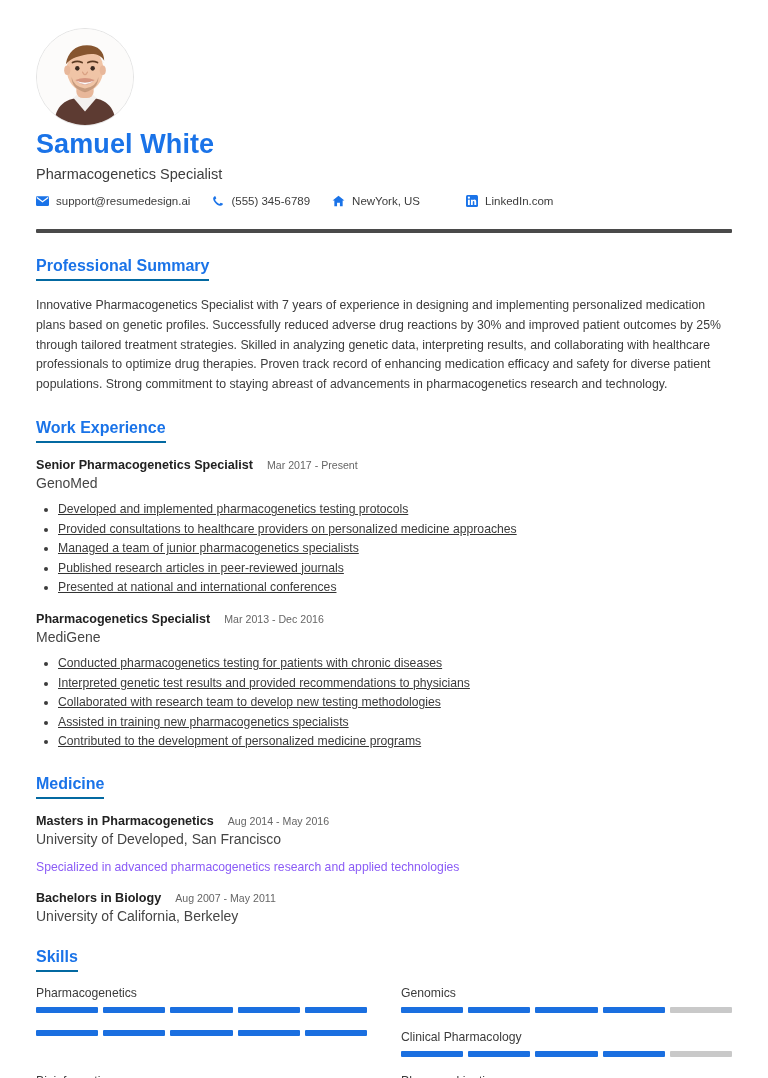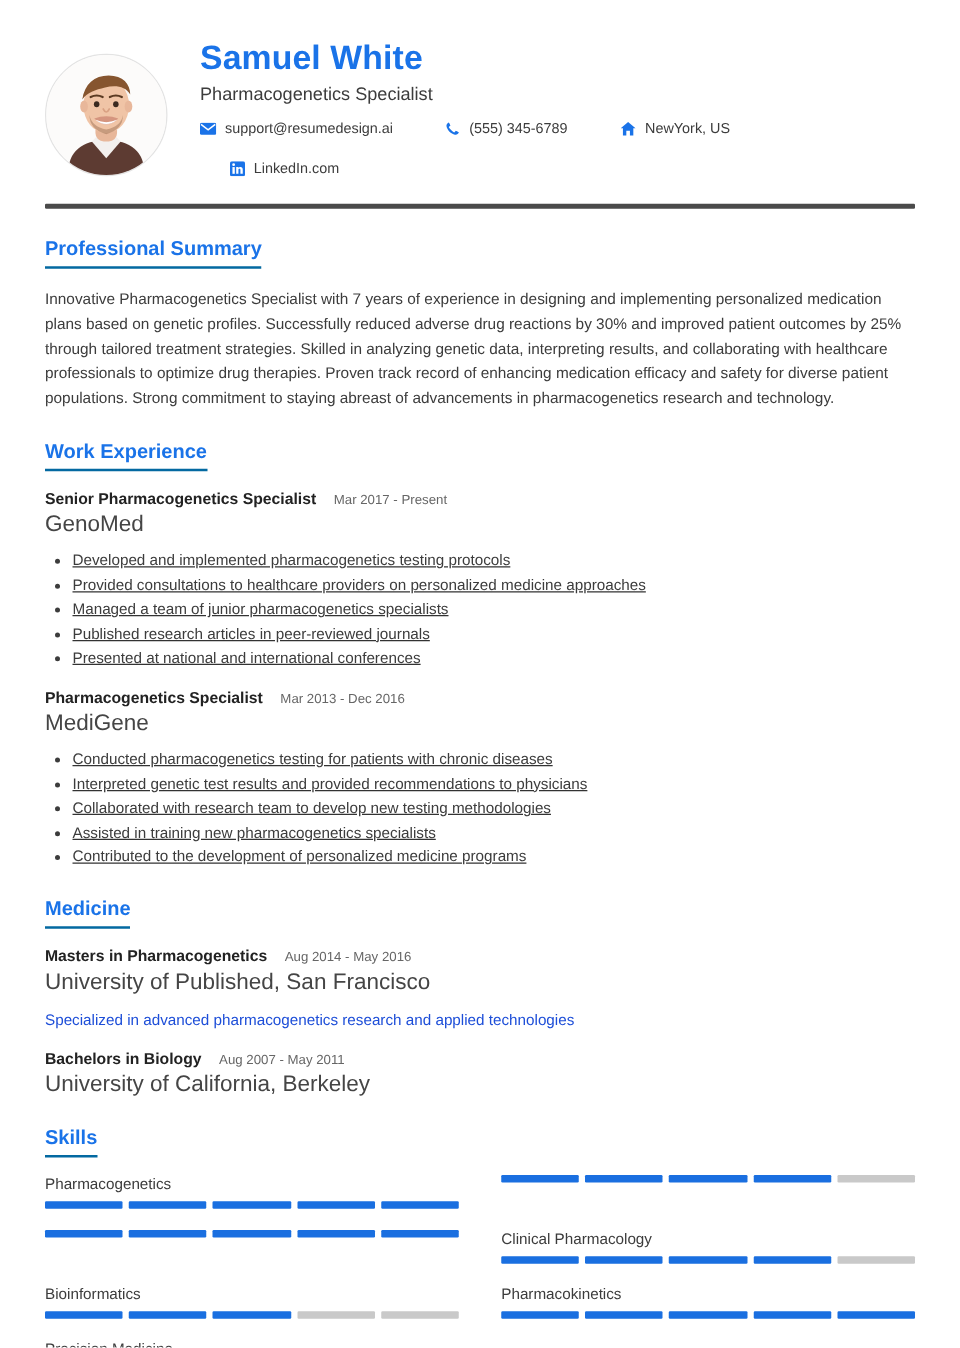--- a/index.html
+++ b/index.html
@@ -8,35 +8,35 @@
     width: 768px;
     height: 1078px;
     background: #ffffff;
     font-family: "Liberation Sans", sans-serif;
     color: #333333;
     overflow: hidden;
   }
   .page { padding: 22px 36px 0 36px; }
 
   
-  .header { display: flex; align-items: flex-end; padding-top: 6px; }
+  .header { display: flex; align-items: flex-start; padding-top: 6px; flex-direction: column; }
   .avatar-wrap {
     width: 98px; height: 98px; flex: 0 0 98px;
     border-radius: 50%; overflow: hidden;
     border: 1px solid #e3e3e3; background: #fdfdfd;
     margin-right: 26px;
   }
   .avatar-svg { display: block; width: 100%; height: 100%; }
   .header-text { flex: 1; padding-top: 4px; }
   .name {
     font-size: 27px; font-weight: bold; color: #1a73e8;
     letter-spacing: .1px; line-height: 1.1; margin: 0 0 6px 0;
   }
   .job-title { font-size: 14.5px; color: #3c3c3c; margin: 0 0 13px 0; }
-  .contacts { display: flex; align-items: center; flex-wrap: wrap; gap: 20px; }
+  .contacts { display: flex; align-items: center; flex-wrap: wrap; }
   .contact-item { display: flex; align-items: center; margin-right: 22px; }
   .contact-item:last-child { margin-right: 0; padding-left: 24px; }
   .contact-icon { display: flex; align-items: center; margin-right: 7px; }
   .contact-label { font-size: 11.5px; color: #3c3c3c; white-space: nowrap; }
 
   .header-rule {
     height: 4px; background: #4a4a4a; margin: 22px 0 0 0; border-radius: 1px;
   }
 
   
@@ -51,22 +51,22 @@
   .summary-text {
     font-size: 12.3px; line-height: 1.62; color: #3c3c3c;
     margin-top: 15px; text-align: left;
   }
 
   
   .entry { margin-top: 15px; }
   .entry-head { display: flex; align-items: baseline; }
   .entry-title { font-size: 12.6px; font-weight: bold; color: #222222; }
   .entry-date { font-size: 10.6px; color: #666666; white-space: nowrap; padding-left: 14px; }
-  .entry-sub { font-size: 18px; color: #454545; margin-top: 3px; }
-  .entry-desc { font-size: 12.2px; color: #1d4ed8; margin-top: 11px; line-height: 1.5; }
+  .entry-sub { font-size: 14px; color: #454545; margin-top: 3px; }
+  .entry-desc { font-size: 12.2px; color: #8b5cf6; margin-top: 11px; line-height: 1.5; }
 
   ul.bullets { margin: 9px 0 0 0; padding-left: 22px; text-decoration: underline; }
   ul.bullets li {
     font-size: 12.2px; color: #3c3c3c; line-height: 1.52; margin-bottom: 1px;
   }
 
   
   .skills-grid {
     display: grid; grid-template-columns: 1fr 1fr;
     column-gap: 34px; row-gap: 0; margin-top: 14px;
@@ -198,21 +198,21 @@
   </div>
 
   <div class="section">
     <h2 class="section-title">Medicine</h2>
 
     <div class="entry">
       <div class="entry-head">
         <span class="entry-title">Masters in Pharmacogenetics</span>
         <span class="entry-date">Aug 2014 - May 2016</span>
       </div>
-      <div class="entry-sub">University of Published, San Francisco</div>
+      <div class="entry-sub">University of Developed, San Francisco</div>
       <div class="entry-desc">Specialized in advanced pharmacogenetics research and applied technologies</div>
     </div>
 
     <div class="entry">
       <div class="entry-head">
         <span class="entry-title">Bachelors in Biology</span>
         <span class="entry-date">Aug 2007 - May 2011</span>
       </div>
       <div class="entry-sub">University of California, Berkeley</div>
     </div>
@@ -225,20 +225,21 @@
           <div class="skill-name">Pharmacogenetics</div>
           <div class="skill-bar">
             <span class="seg on"></span>
             <span class="seg on"></span>
             <span class="seg on"></span>
             <span class="seg on"></span>
             <span class="seg on"></span>
           </div>
         </div>
         <div class="skill">
+          <div class="skill-name">Genomics</div>
           <div class="skill-bar">
             <span class="seg on"></span>
             <span class="seg on"></span>
             <span class="seg on"></span>
             <span class="seg on"></span>
             <span class="seg"></span>
           </div>
         </div>
         <div class="skill">
           <div class="skill-bar">

